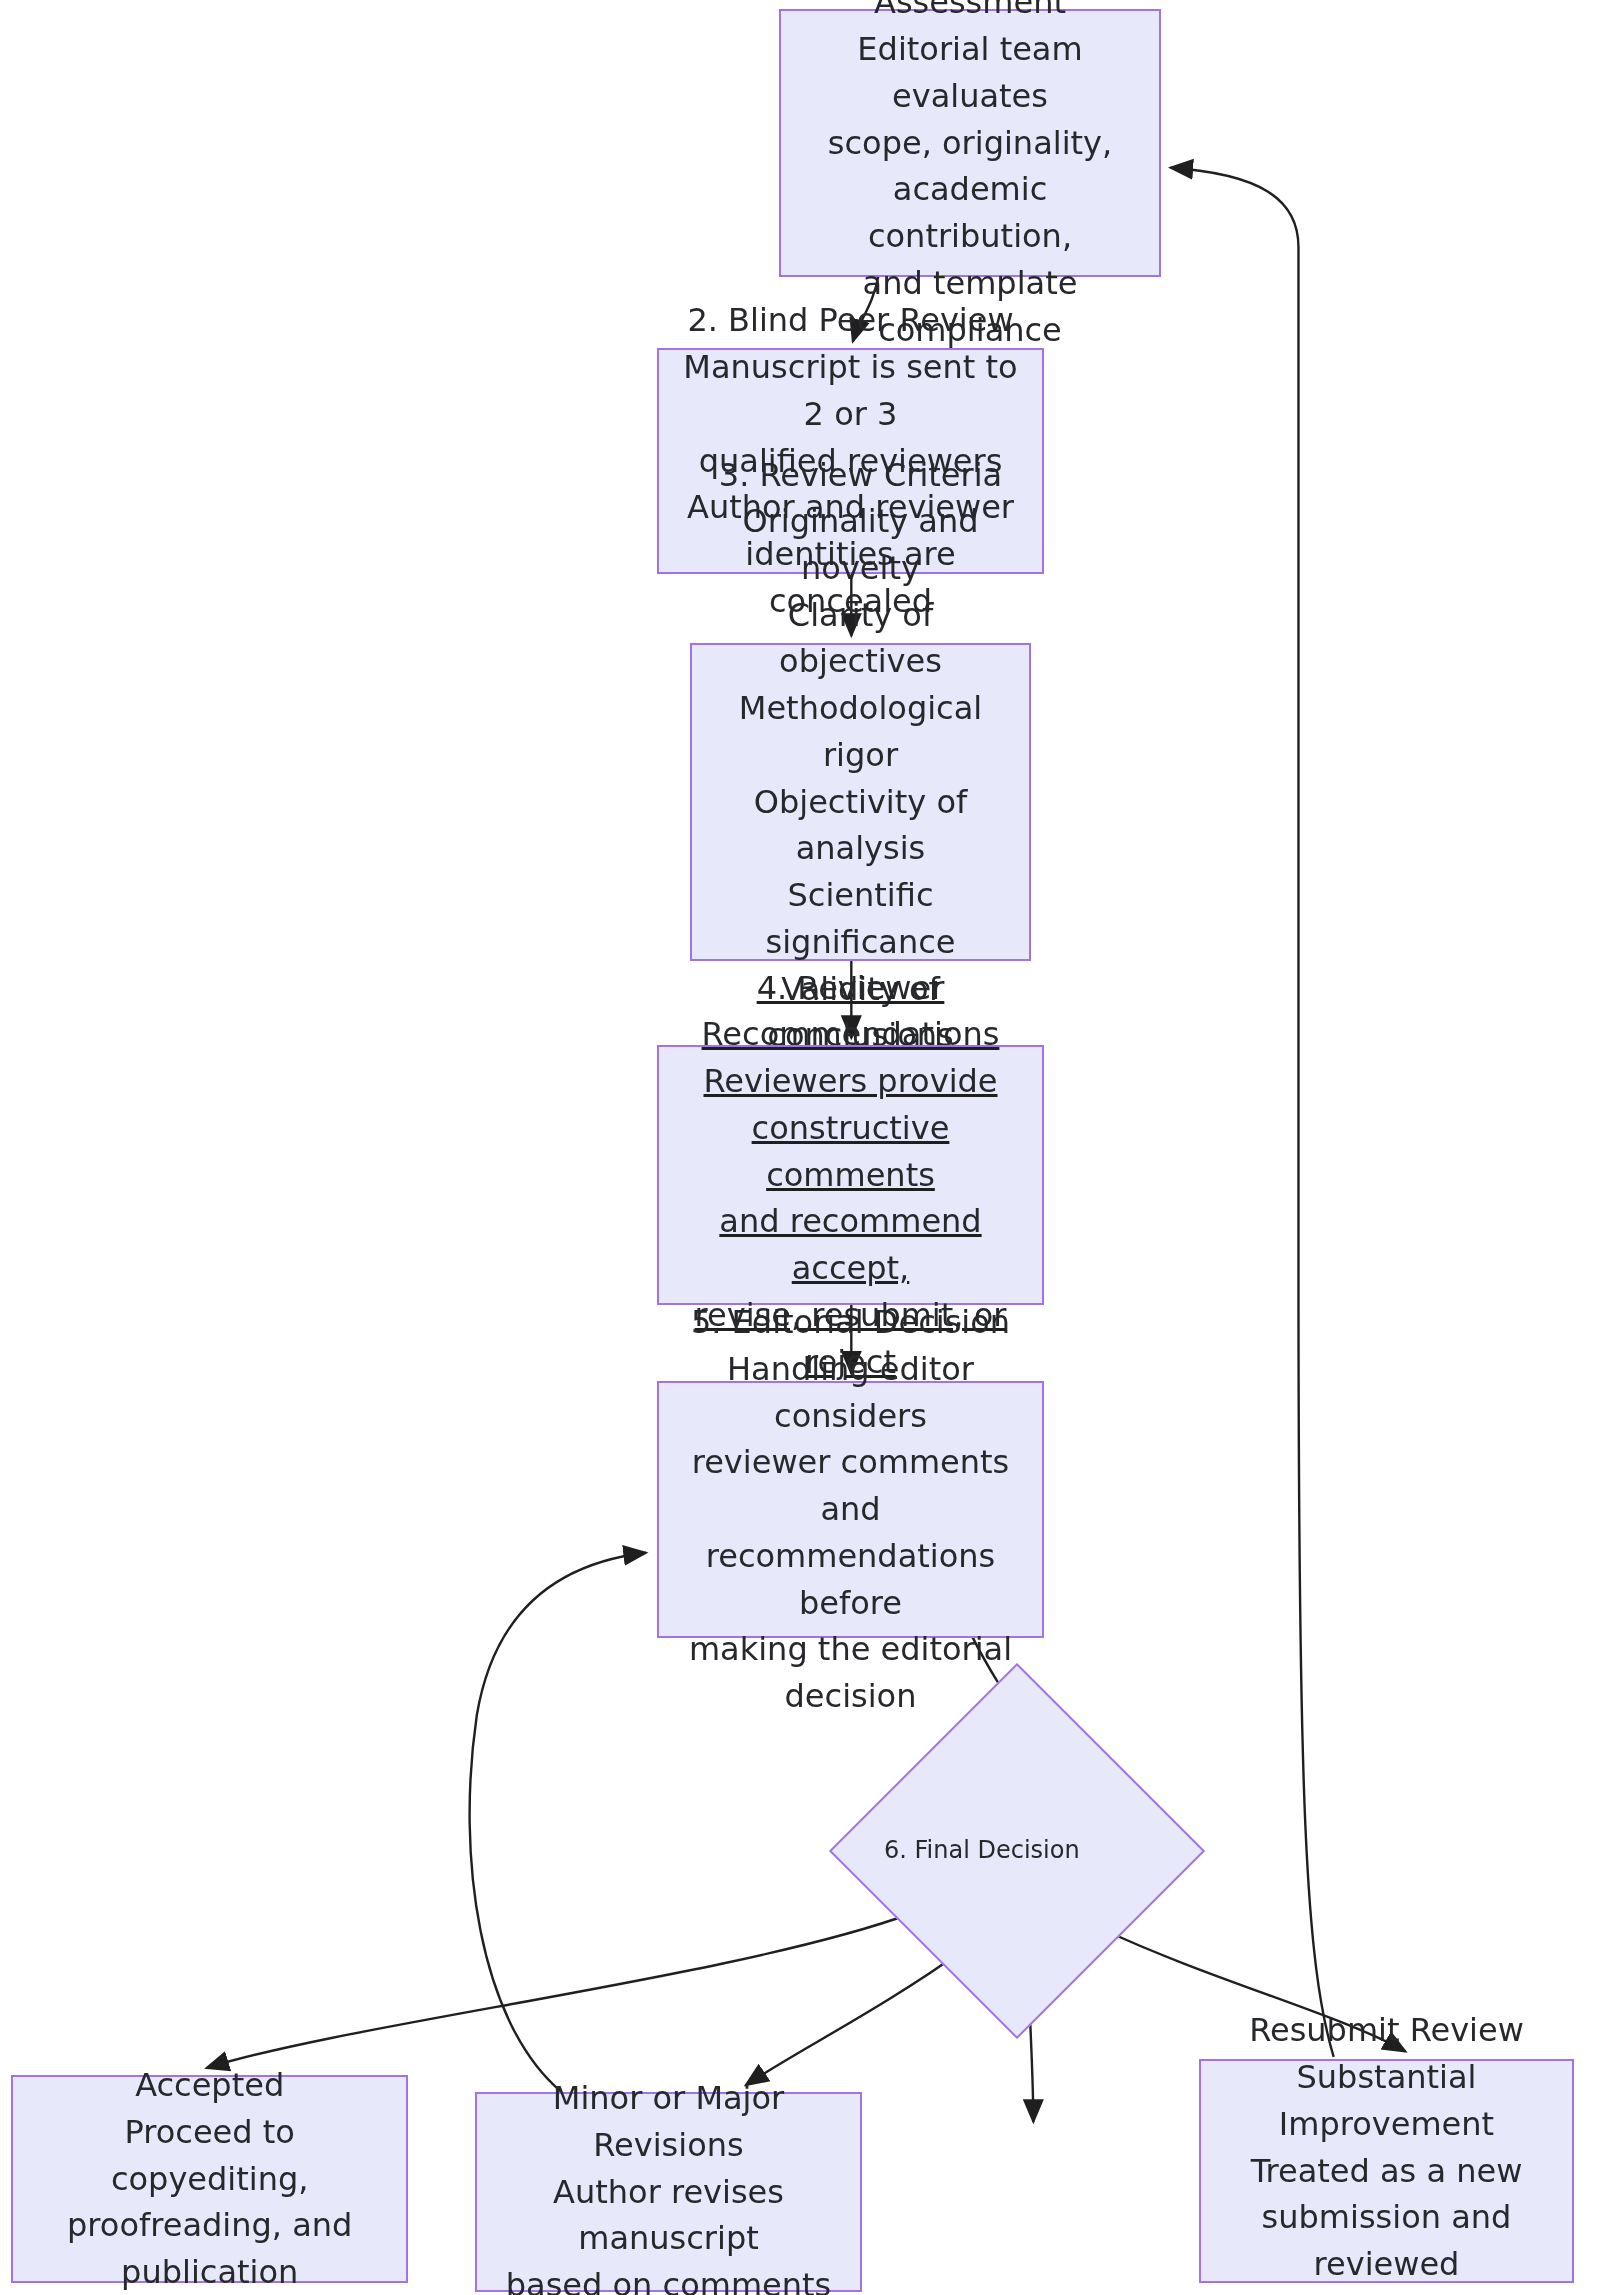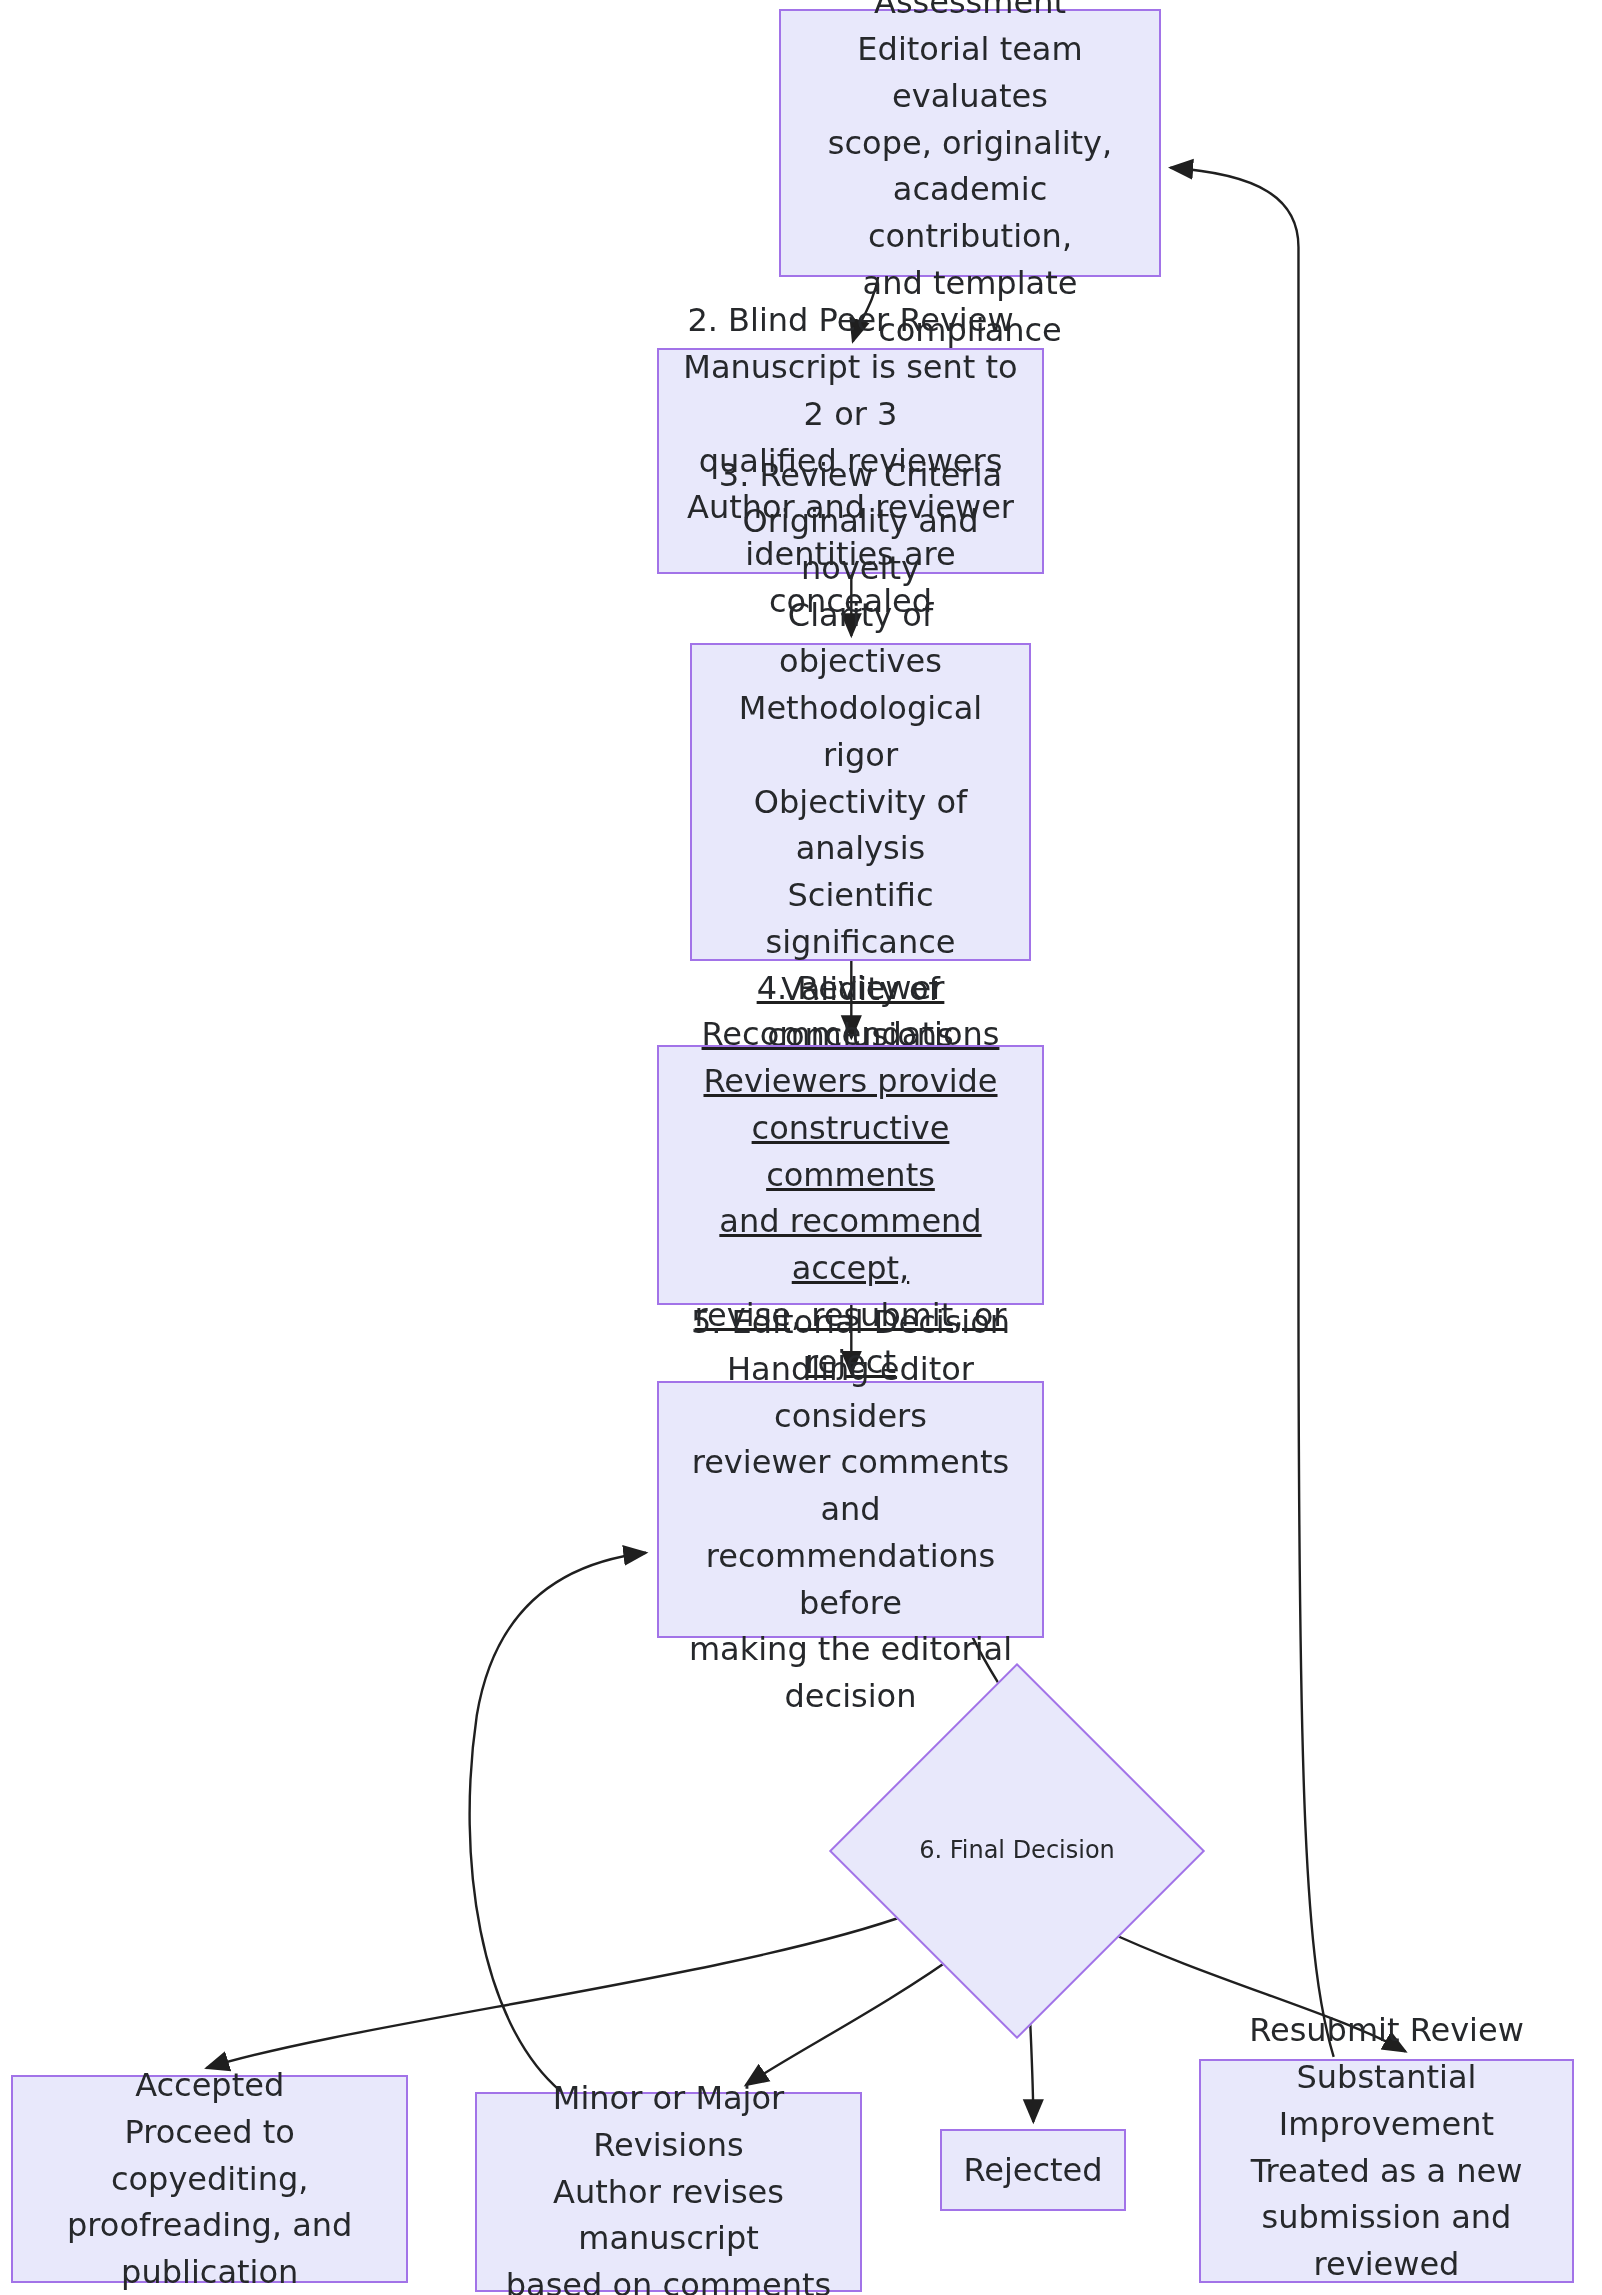--- a/index.html
+++ b/index.html
@@ -41,21 +41,20 @@
     font-size:32px;
     line-height:1.46;
     color:#26282b;
     white-space:pre-line;
   }
   .diamond{
     position:absolute;
     z-index:2;
     display:flex;
     align-items:center;
-    justify-content:center;
   }
   .diamond .dshape{
     position:absolute;
     left:0; top:0;
     width:100%;
     height:100%;
     background:#e8e8fb;
     border:2.2px solid #a273e8;
     box-sizing:border-box;
     transform:rotate(45deg);
@@ -163,23 +162,20 @@
 proofreading, and
 publication</span>
   </div>
 
   <div class="node" style="left:475px; top:2092px; width:387px; height:200px;">
     <span class="txt">Minor or Major Revisions
 Author revises manuscript
 based on comments</span>
   </div>
 
-  <div class="node" style="left:940px; top:2129px; width:186px; height:82px;">
-    <span class="txt">Rejected</span>
-  </div>
 
   <div class="node" style="left:1199px; top:2059px; width:375px; height:224px;">
     <span class="txt">Resubmit Review Substantial
 Improvement
 Treated as a new
 submission and reviewed
 again</span>
   </div>
 
 </div>

